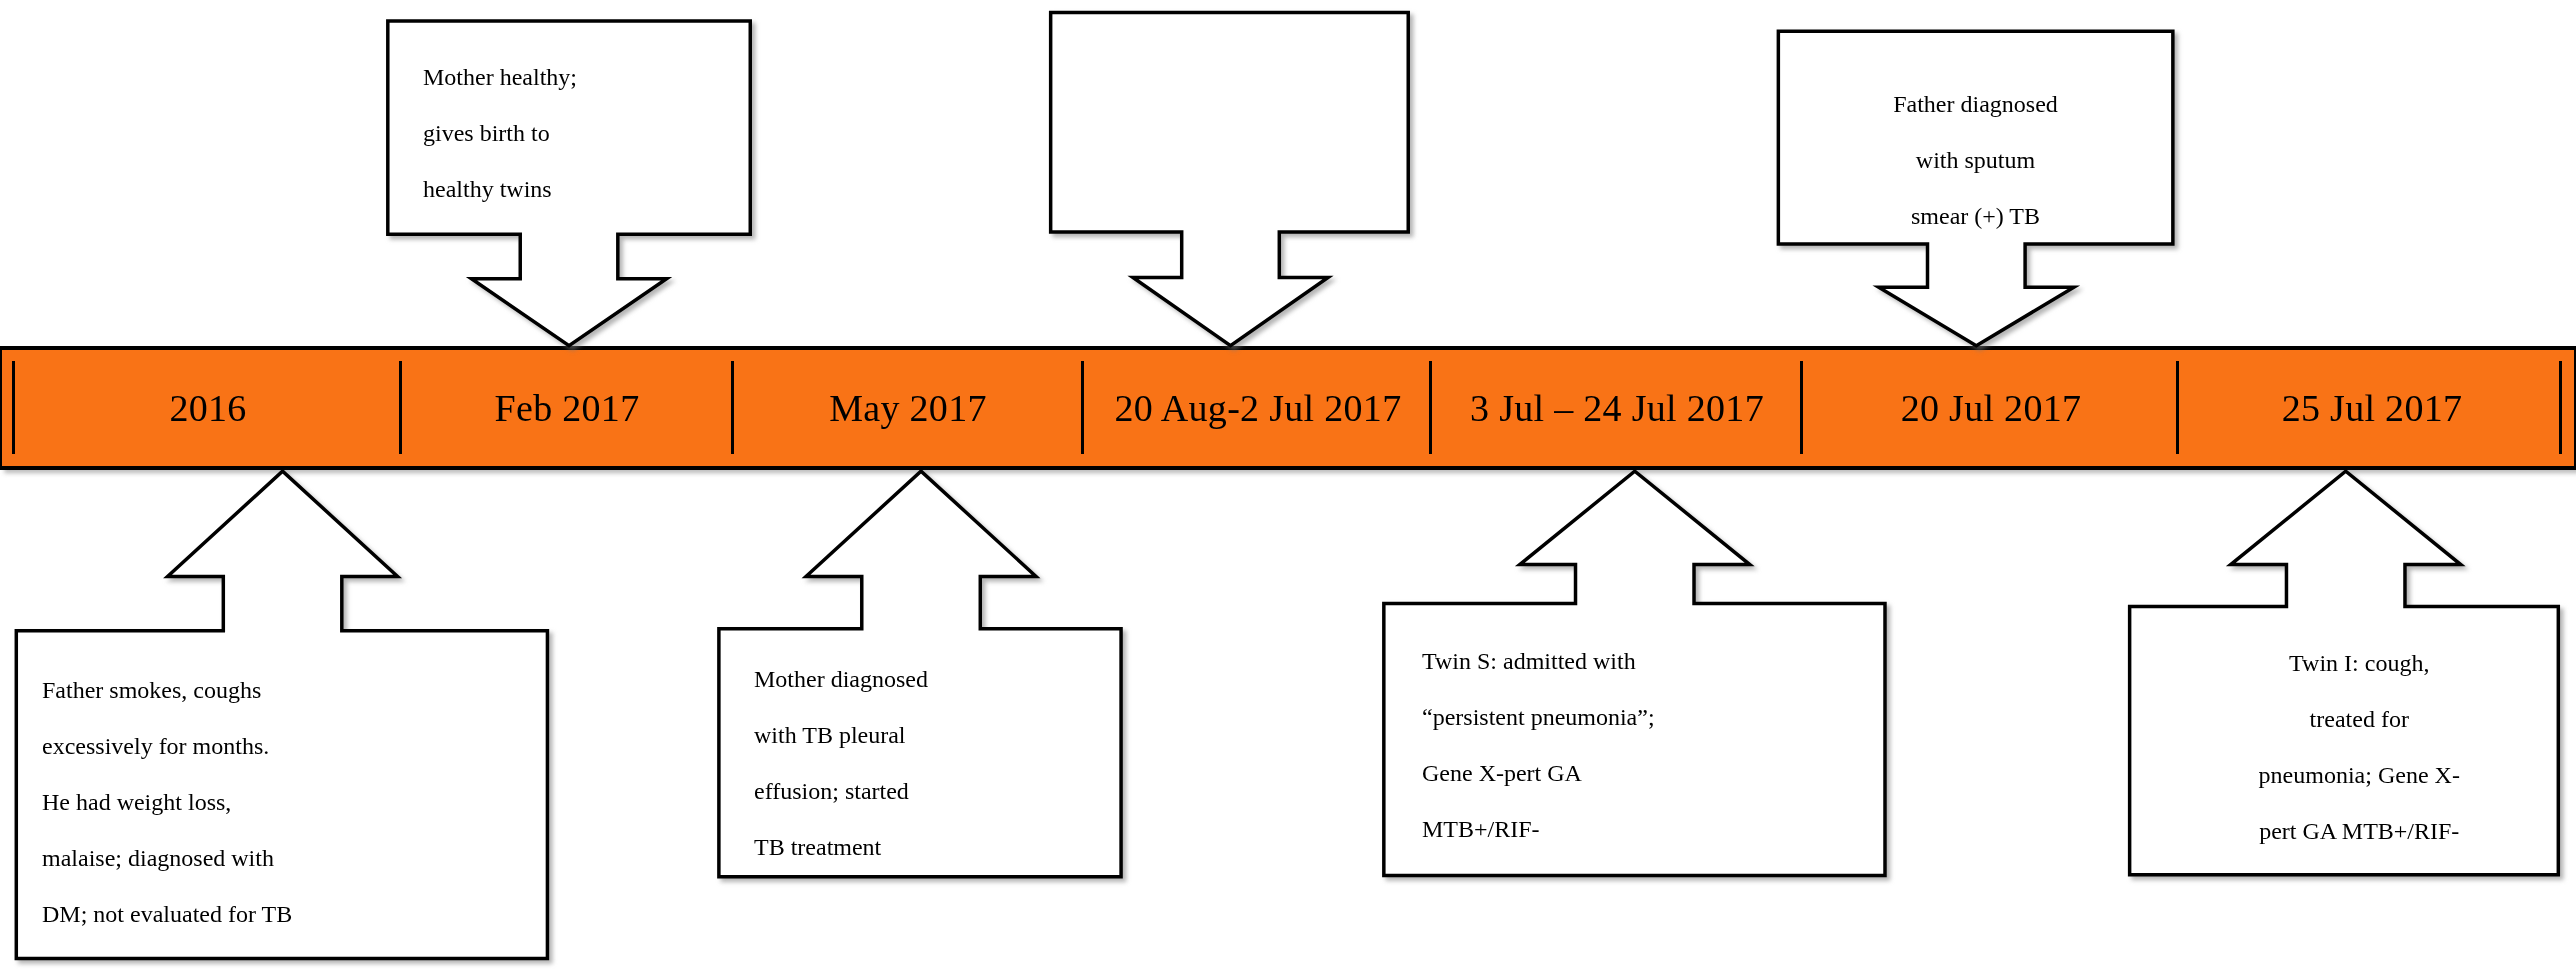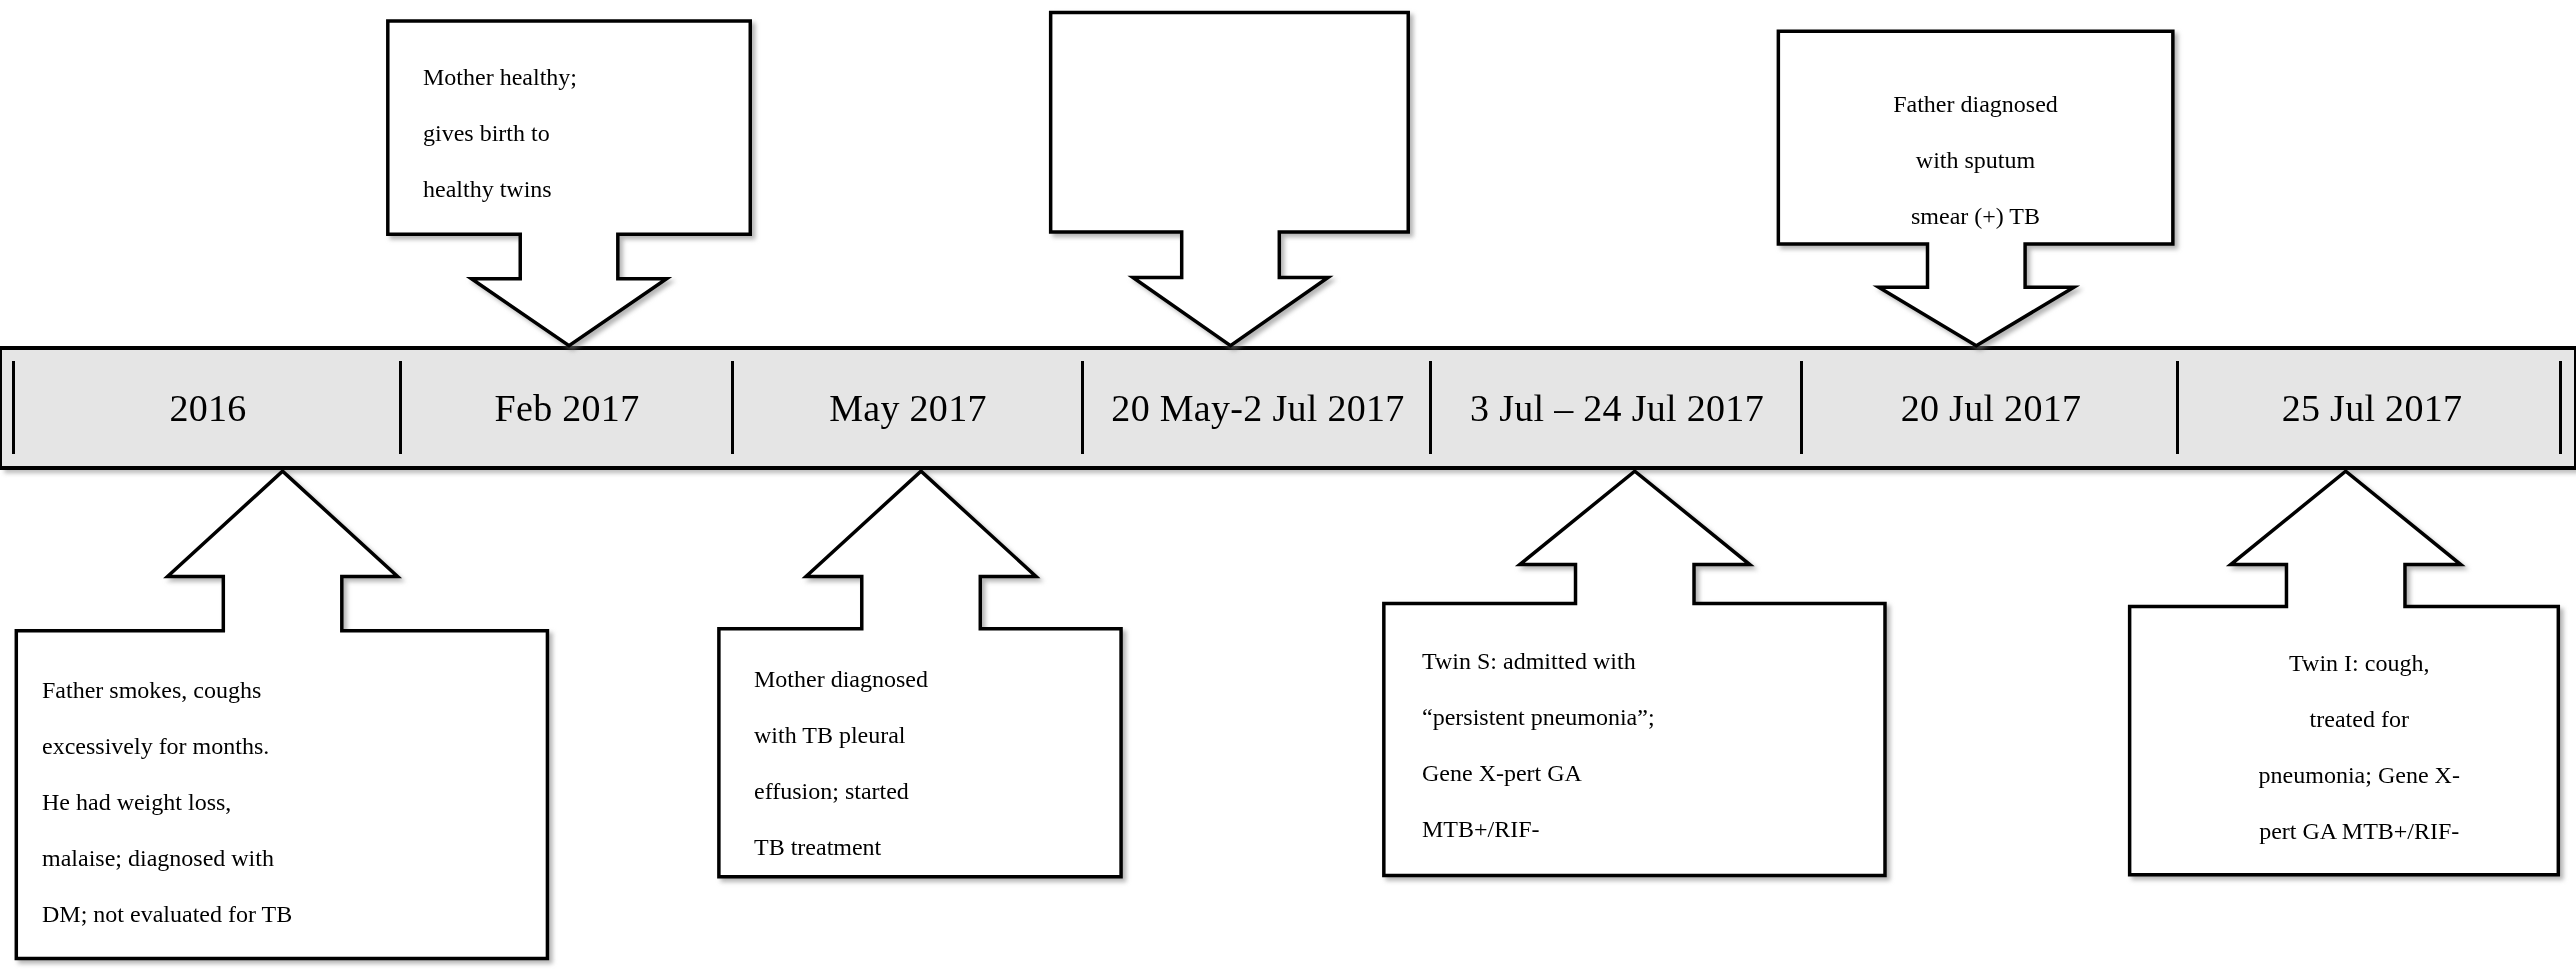--- a/index.html
+++ b/index.html
@@ -44,34 +44,34 @@
   .b1{left:4px;top:631px;width:531px;height:328px;padding:31px 10.5px 0 38px;}
   .b2{left:719px;top:629px;width:402px;height:248px;padding:22px 15px 0 35px;}
   .b3{left:1384px;top:604px;width:438px;height:272px;padding:29px 10.5px 0 38px;}
   .b4{left:2130px;top:607px;width:429px;height:268px;padding:28px 10.5px 0 40px;text-align:center;}
 </style>
 </head>
 <body>
 
 <div class="stage">
 
-  <div class="bar" id="bar" style="background: #e5e5e5;">
+  <div class="bar" id="bar" style="background: #f97316;">
     <div class="divider" style="left:9.8px"></div>
     <div class="divider" style="left:397px"></div>
     <div class="divider" style="left:729px"></div>
     <div class="divider" style="left:1079px"></div>
     <div class="divider" style="left:1427px"></div>
     <div class="divider" style="left:1798px"></div>
     <div class="divider" style="left:2174px"></div>
     <div class="divider" style="left:2557px"></div>
 
     <span class="date" style="left:206px">2016</span>
     <span class="date" style="left:565px">Feb 2017</span>
     <span class="date" style="left:906px">May 2017</span>
-    <span class="date" style="left:1256px">20 May-2 Jul 2017</span>
+    <span class="date" style="left:1256px">20 Aug-2 Jul 2017</span>
     <span class="date" style="left:1615px">3 Jul – 24 Jul 2017</span>
     <span class="date" style="left:1989px">20 Jul 2017</span>
     <span class="date" style="left:2370px">25 Jul 2017</span>
   </div>
 
   <svg class="shapes" viewBox="0 0 3695 1406" aria-hidden="true">
 
     <path d="M556,30 H1076 V336 H886 V400 H956 L816,496 L676,400 H746 V336 H556 Z"></path>
     <path d="M1507,18 H2020 V333 H1835 V398 H1905 L1765,496 L1625,398 H1695 V333 H1507 Z"></path>
     <path d="M2551,45 H3117 V350 H2905 V412 H2975 L2835,496 L2695,412 H2765 V350 H2551 Z"></path>

